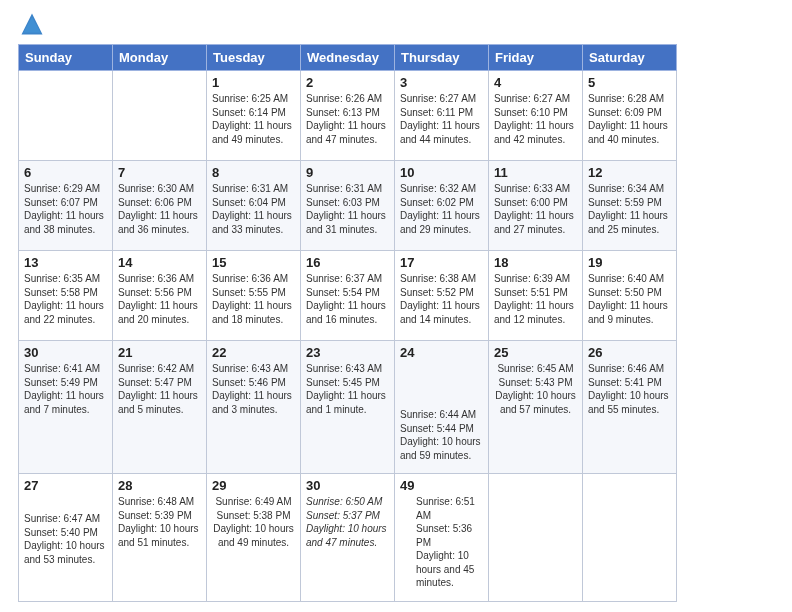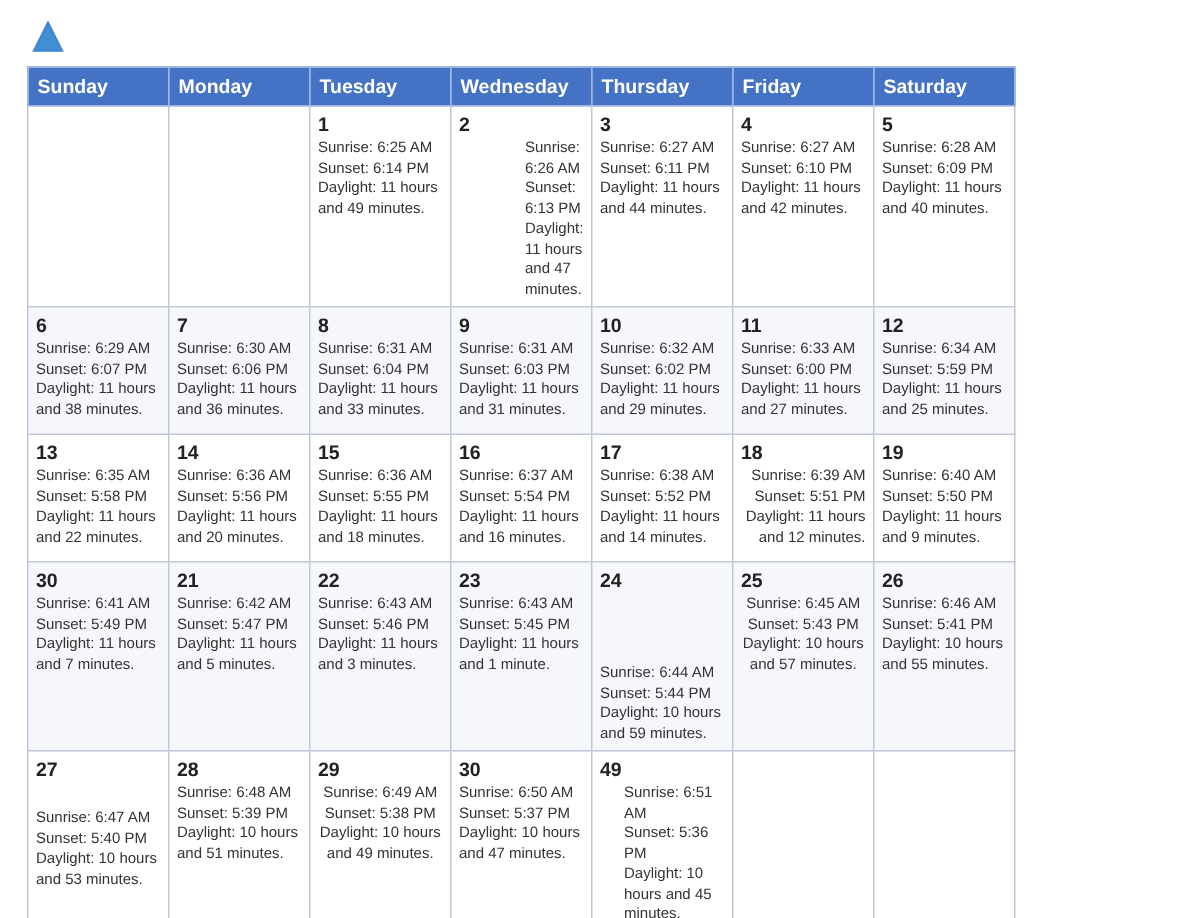--- a/index.html
+++ b/index.html
@@ -132,21 +132,21 @@
           <td class="empty"></td>
           <td class="empty"></td>
           <td>
             <div class="cell-day">1</div>
             <div class="cell-info" style="white-space: pre-line;">Sunrise: 6:25 AM
 Sunset: 6:14 PM
 Daylight: 11 hours and 49 minutes.</div>
           </td>
           <td>
             <div class="cell-day">2</div>
-            <div class="cell-info" style="white-space: pre-line; margin-left: 44px;">Sunrise: 6:26 AM
+            <div class="cell-info" style="white-space: pre-line;">Sunrise: 6:26 AM
 Sunset: 6:13 PM
 Daylight: 11 hours and 47 minutes.</div>
           </td>
           <td>
             <div class="cell-day">3</div>
             <div class="cell-info" style="white-space: pre-line;">Sunrise: 6:27 AM
 Sunset: 6:11 PM
 Daylight: 11 hours and 44 minutes.</div>
           </td>
           <td>
@@ -232,21 +232,21 @@
 Daylight: 11 hours and 16 minutes.</div>
           </td>
           <td>
             <div class="cell-day">17</div>
             <div class="cell-info" style="white-space: pre-line;">Sunrise: 6:38 AM
 Sunset: 5:52 PM
 Daylight: 11 hours and 14 minutes.</div>
           </td>
           <td>
             <div class="cell-day">18</div>
-            <div class="cell-info" style="white-space: pre-line; text-align: right;">Sunrise: 6:39 AM
+            <div class="cell-info" style="white-space: pre-line;">Sunrise: 6:39 AM
 Sunset: 5:51 PM
 Daylight: 11 hours and 12 minutes.</div>
           </td>
           <td>
             <div class="cell-day">19</div>
             <div class="cell-info" style="white-space: pre-line;">Sunrise: 6:40 AM
 Sunset: 5:50 PM
 Daylight: 11 hours and 9 minutes.</div>
           </td>
         </tr>
@@ -308,21 +308,21 @@
 Daylight: 10 hours and 51 minutes.</div>
           </td>
           <td>
             <div class="cell-day">29</div>
             <div class="cell-info" style="white-space: pre-line; text-align: center;">Sunrise: 6:49 AM
 Sunset: 5:38 PM
 Daylight: 10 hours and 49 minutes.</div>
           </td>
           <td>
             <div class="cell-day">30</div>
-            <div class="cell-info" style="white-space: pre-line;">Sunrise: 6:50 AM
+            <div class="cell-info" style="white-space: pre-line; font-style: italic;">Sunrise: 6:50 AM
 Sunset: 5:37 PM
 Daylight: 10 hours and 47 minutes.</div>
           </td>
           <td>
             <div class="cell-day">49</div>
             <div class="cell-info" style="white-space: pre-line; margin-left: 16px;">Sunrise: 6:51 AM
 Sunset: 5:36 PM
 Daylight: 10 hours and 45 minutes.</div>
           </td>
           <td class="empty"></td>

